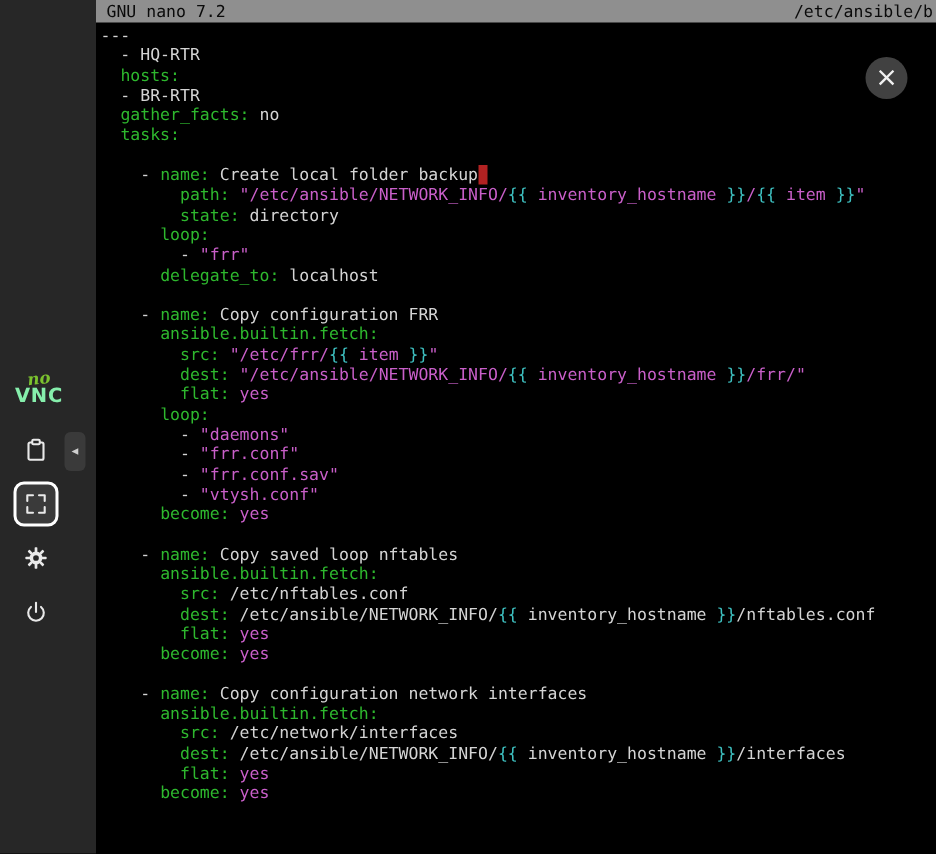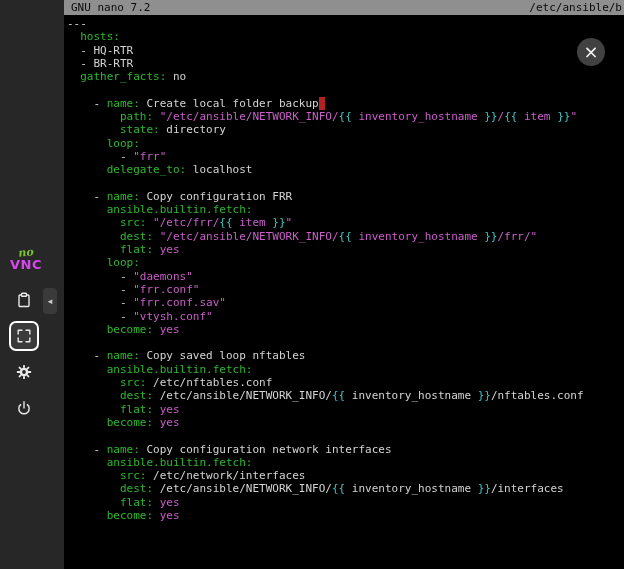--- a/index.html
+++ b/index.html
@@ -4,21 +4,21 @@
 <style>
   *{margin:0;padding:0;box-sizing:border-box}
   html,body{background:#000}
   body{width:624px;height:569px;overflow:hidden}
   .screen{position:relative;width:624px;height:569px;background:#000;font-family:"DejaVu Sans Mono",monospace}
 
   
   .sidebar{position:absolute;left:0;top:0;width:64px;height:569px;background:#272727}
   .logo{position:absolute;top:247px;left:2px;width:48px;text-align:center;line-height:1}
   .logo-no{display:block;color:#7bc22e;font-style:italic;font-weight:bold;font-size:11px;font-family:"DejaVu Serif",serif;transform:rotate(-6deg)}
-  .logo-vnc{display:block;color:#d946ef;font-weight:bold;font-size:13px;font-family:"DejaVu Sans",sans-serif;letter-spacing:.5px}
+  .logo-vnc{display:block;color:#86efac;font-weight:bold;font-size:13px;font-family:"DejaVu Sans",sans-serif;letter-spacing:.5px}
   .handle{position:absolute;top:288px;left:43px;width:14px;height:26px;background:#3a3a3a;border-radius:4px;display:flex;align-items:center;justify-content:center;cursor:pointer;border:none}
   .handle-arrow{color:#cfcfcf;font-size:9px;font-family:"DejaVu Sans",sans-serif}
   .sbtn{position:absolute;left:9px;width:30px;height:30px;background:transparent;border:none;padding:0;display:flex;align-items:center;justify-content:center;cursor:pointer}
   .sbtn.active{border:2px solid #ffffff;border-radius:7px;background:#3a3a3a}
   .b1{top:285px}.b2{top:321px}.b3{top:357px}.b4{top:393px}
   .icon{stroke:#e9e9e9;stroke-width:1.4;fill:none;stroke-linecap:round;stroke-linejoin:round}
 
   
   .terminal{position:absolute;left:64px;top:0;width:560px;height:569px;background:#000;cursor:text}
   .titlebar{height:15px;background:var(--titlebar_bg,#8f8f8f);color:#0a0a0a;font-size:11px;line-height:15px;display:flex;justify-content:space-between;padding:0 2px 0 7px;white-space:pre}
@@ -91,24 +91,25 @@
     </button>
   </div>
 
   <div class="terminal">
     <div class="titlebar">
       <span>GNU nano 7.2</span>
       <span>/etc/ansible/b</span>
     </div>
     <div class="code">
         <div class="line"><span class="c-plain">---</span></div>
+        <div class="line"><span class="c-plain">  - HQ-RTR</span></div>
         <div class="line"><span class="c-plain">  </span><span class="c-key">hosts:</span></div>
-        <div class="line"><span class="c-plain">  - HQ-RTR</span></div>
         <div class="line"><span class="c-plain">  - BR-RTR</span></div>
         <div class="line"><span class="c-plain">  </span><span class="c-key">gather_facts:</span><span class="c-plain"> no</span></div>
+        <div class="line"><span class="c-plain">  </span><span class="c-key">tasks:</span></div>
         <div class="line"></div>
         <div class="line"><span class="c-plain">    - </span><span class="c-key">name:</span><span class="c-plain"> Create local folder backup</span><span class="c-cursor"> </span></div>
         <div class="line"><span class="c-plain">        </span><span class="c-key">path:</span><span class="c-plain"> </span><span class="c-str">"/etc/ansible/NETWORK_INFO/</span><span class="c-jinja">{{</span><span class="c-str"> inventory_hostname </span><span class="c-jinja">}}</span><span class="c-str">/</span><span class="c-jinja">{{</span><span class="c-str"> item </span><span class="c-jinja">}}</span><span class="c-str">"</span></div>
         <div class="line"><span class="c-plain">        </span><span class="c-key">state:</span><span class="c-plain"> directory</span></div>
         <div class="line"><span class="c-plain">      </span><span class="c-key">loop:</span></div>
         <div class="line"><span class="c-plain">        - </span><span class="c-str">"frr"</span></div>
         <div class="line"><span class="c-plain">      </span><span class="c-key">delegate_to:</span><span class="c-plain"> localhost</span></div>
         <div class="line"></div>
         <div class="line"><span class="c-plain">    - </span><span class="c-key">name:</span><span class="c-plain"> Copy configuration FRR</span></div>
         <div class="line"><span class="c-plain">      </span><span class="c-key">ansible.builtin.fetch:</span></div>

